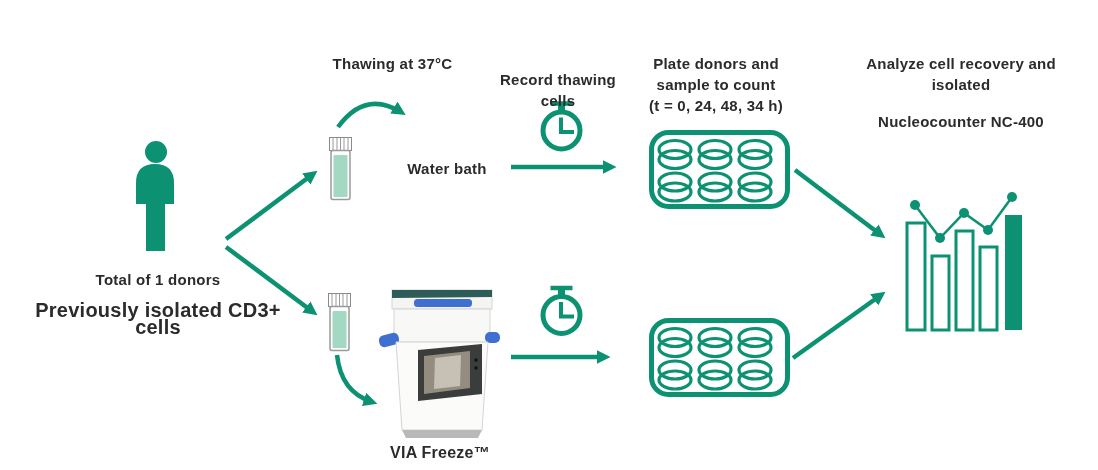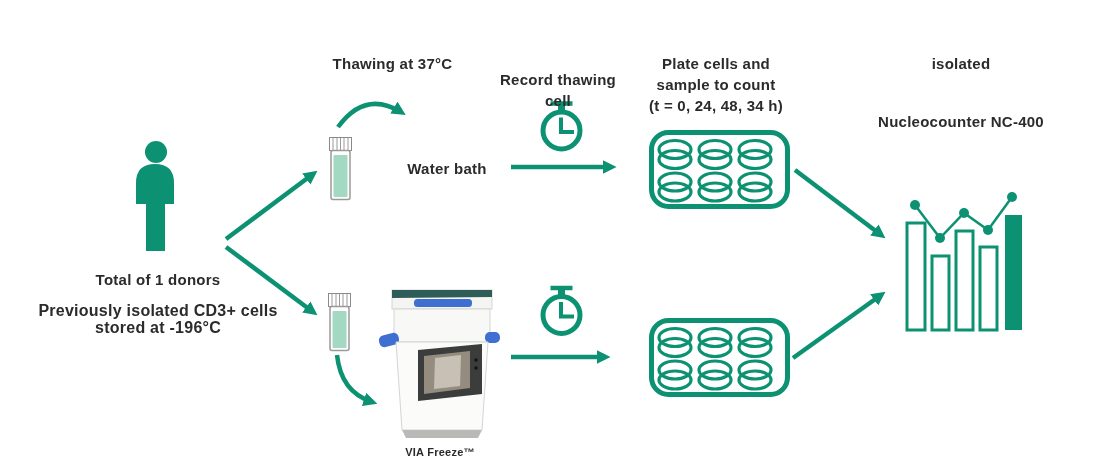--- a/index.html
+++ b/index.html
@@ -15,22 +15,22 @@
     position:relative;width:1098px;height:470px;background:var(--bg,#fff);
     font-family:"Liberation Sans","DejaVu Sans",sans-serif;overflow:hidden;margin-left:20px;
   }
   .diagram-svg{position:absolute;left:0;top:0;}
   .label{
     position:absolute;text-align:center;color:var(--text-dark,#2B2B2B);
     font-weight:700;letter-spacing:.25px;
   }
   .label .line{display:block;}
   .h15{font-size:15px;line-height:21px;}
-  .h14{font-size:16px;line-height:17px;}
-  .h16{font-size:11px;line-height:19px;}
+  .h14{font-size:20px;line-height:17px;}
+  .h16{font-size:16px;line-height:19px;}
   
   .gs{stroke:var(--brand-green,#0C9273);fill:none;}
   .gf{fill:var(--brand-green,#0C9273);}
   .gsw{stroke:var(--brand-green,#0C9273);fill:#fff;}
   .liquid{fill:var(--vial-liquid,#A3D8C3);}
   .blue{fill:var(--machine-blue,#3F6FD1);}
   .teal{fill:var(--machine-teal,#2E5C59);}
 </style>
 </head>
 <body>
@@ -169,39 +169,39 @@
         <circle cx="456" cy="360" r="1.8" fill="#141414"></circle>
         <circle cx="456" cy="368" r="1.8" fill="#141414"></circle>
       </g>
     </g>
   </svg>
 
   <div class="label h15" style="left:290px;top:53px;width:165px;">Thawing at 37°C</div>
 
   <div class="label h15" style="left:462px;top:69px;width:152px;">
     <span class="line">Record thawing</span>
-    <span class="line">cell</span>
+    <span class="line">cells</span>
   </div>
 
   <div class="label h15" style="left:612px;top:53px;width:168px;">
-    <span class="line">Plate cells and</span>
+    <span class="line">Plate donors and</span>
     <span class="line">sample to count</span>
     <span class="line">(t = 0, 24, 48, 34 h)</span>
   </div>
 
   <div class="label h15" style="left:830px;top:53px;width:222px;">
+    <span class="line">Analyze cell recovery and</span>
     <span class="line">isolated</span>
   </div>
 
   <div class="label h15" style="left:830px;top:111px;width:222px;">Nucleocounter NC-400</div>
 
   <div class="label h15" style="left:362px;top:158px;width:130px;">Water bath</div>
 
   <div class="label h15" style="left:48px;top:269px;width:180px;">Total of 1 donors</div>
 
   <div class="label h14" style="left:8px;top:302px;width:260px;">
     <span class="line">Previously isolated CD3+ cells</span>
-    <span class="line">stored at -196°C</span>
   </div>
 
   <div class="label h16" style="left:340px;top:443px;width:160px;">VIA Freeze™</div>
 
 </div>
 
 </body></html>

